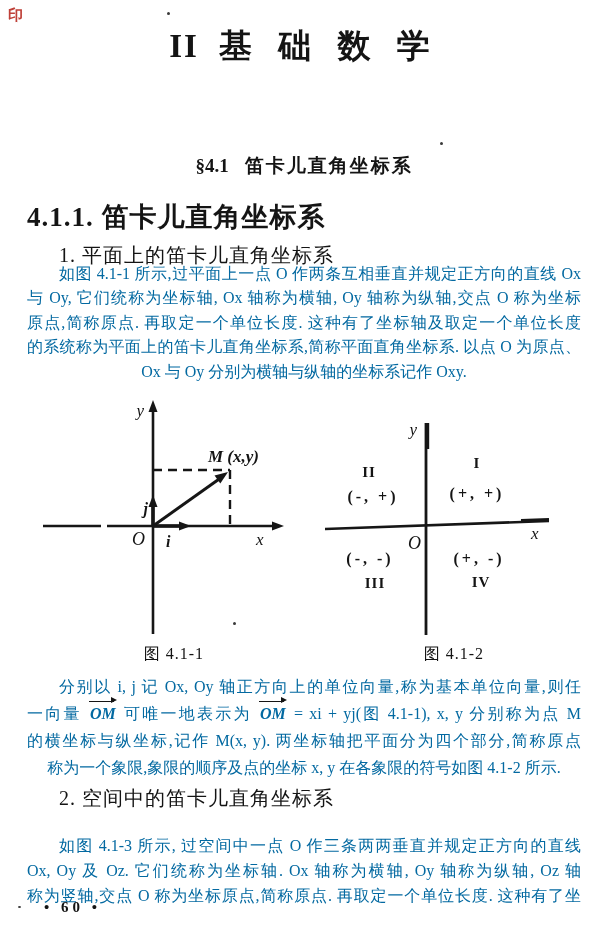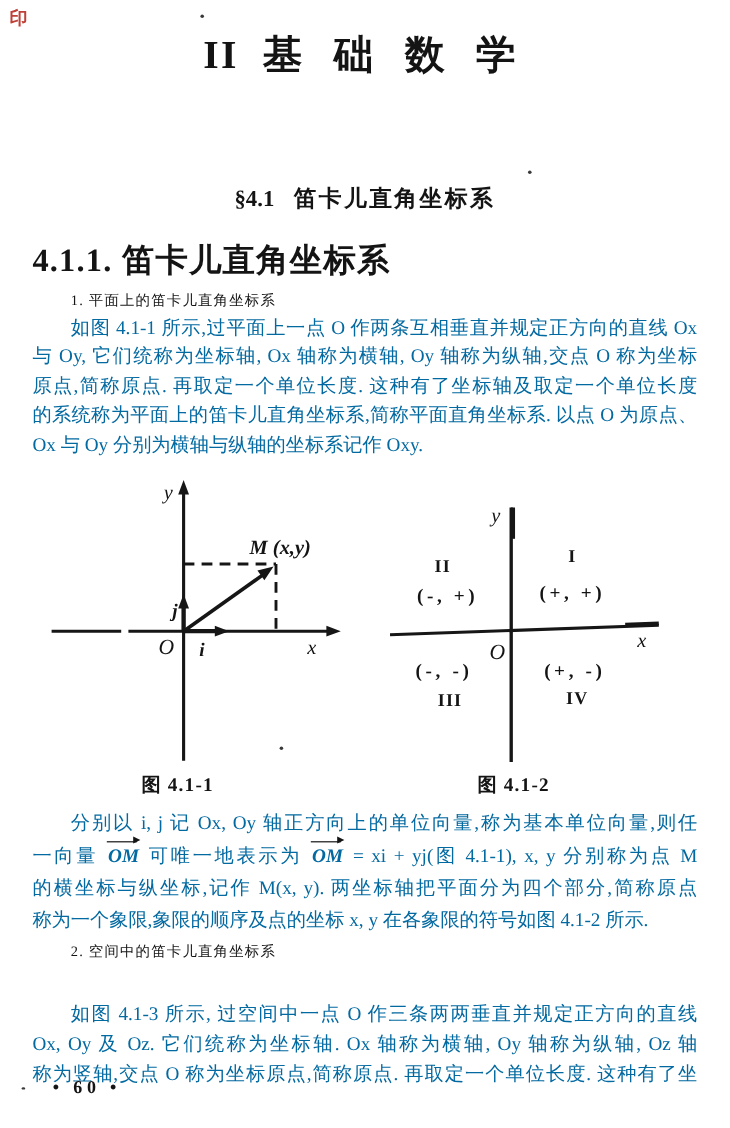--- a/index.html
+++ b/index.html
@@ -23,39 +23,39 @@
   .chapter-title { left:0; top:88px; width:608px; text-align:center;
     font-size:26px; font-weight:bold; letter-spacing:3px; }
 
   .section-title { left:0; top:153px; width:608px; text-align:center;
     font-size:19px; font-weight:bold; }
   .section-title .num { margin-right:16px; }
   .section-title .txt { letter-spacing:2px; }
 
   .subsection-title { left:27px; top:199px; font-size:27px; font-weight:600; letter-spacing:1px; }
 
-  .item-heading { font-size:12px; letter-spacing:1px; }
+  .item-heading { font-size:20px; letter-spacing:1px; }
   .item1 { left:59px; top:242px; }
   .item2 { left:59px; top:785px; }
 
   .para { font-size:16px; color:#0369a1; }
-  .para .line { white-space:nowrap; }
+  .para .line { white-space:nowrap;text-align:center; }
   .para .jline { white-space:normal; text-align:justify; text-align-last:justify; }
   #para1 { left:27px; top:262px; width:554px; line-height:24.4px; }
   #para2 { left:27px; top:673px; width:554px; line-height:27px; }
   #para3 { left:27px; top:805px; width:554px; line-height:25px;margin-top:28px; }
   .indent { text-indent:32px; }
 
   .vec { position:relative; font-style:italic; font-weight:bold; margin:0 2px; }
   .vec::before { content:""; position:absolute; left:-1px; right:2px; top:-4px;
     border-top:1.7px solid #141414; }
   .vec::after { content:""; position:absolute; right:-4px; top:-8px; width:0; height:0;
     border:3.5px solid transparent; border-left:6px solid #141414; }
 
-  .fig-caption { font-size:16px; font-weight:700; text-align:center; letter-spacing:1px; }
+  .fig-caption { font-size:16px; font-weight:400; text-align:right; letter-spacing:1px; }
   #fig1-caption { left:92px; top:644px; width:112px; }
   #fig2-caption { left:372px; top:644px; width:112px; }
 
   svg text { fill:#141414; }
   .mi { font-style:italic; font-family:"Liberation Serif","DejaVu Serif",serif; }
   .mb { font-weight:bold; }
   .rn { font-family:"Liberation Serif","DejaVu Serif",serif; font-weight:bold; letter-spacing:1px; }
   .sg { font-family:"Liberation Serif","DejaVu Serif",serif; font-weight:bold; letter-spacing:3px; }
 
   .footer { left:44px; top:899px; font-size:15px; font-weight:bold; letter-spacing:4px; }

